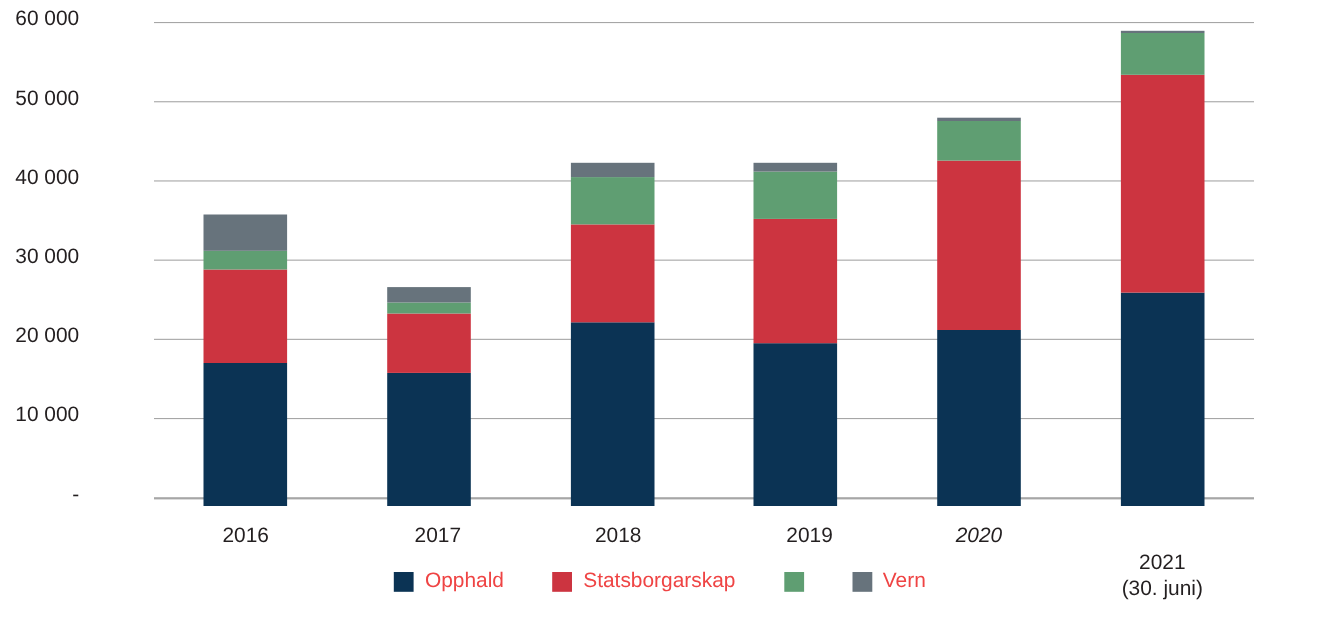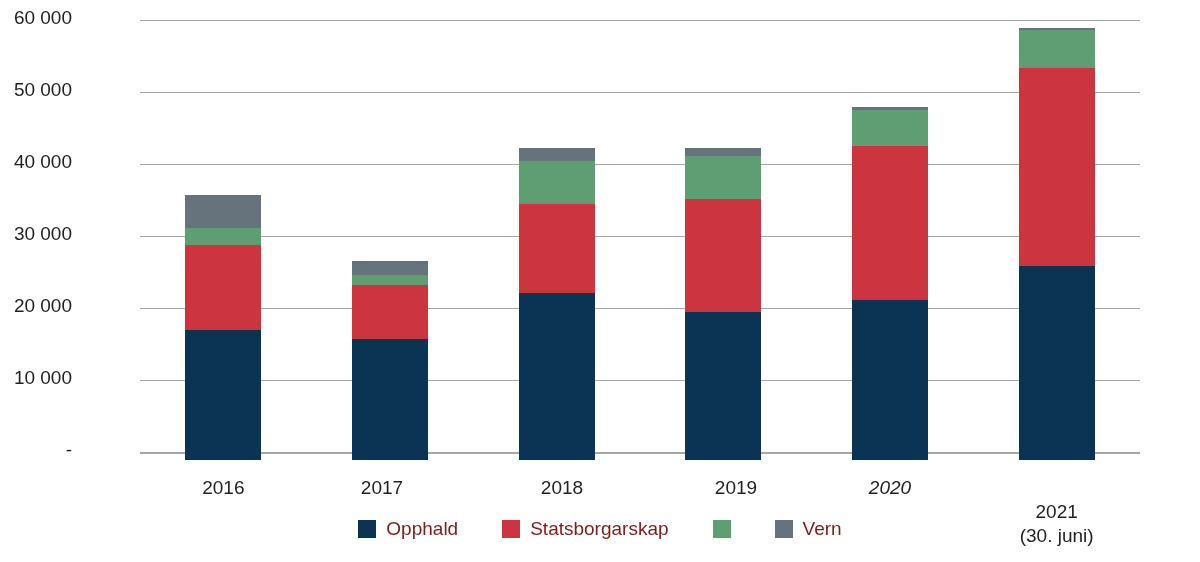--- a/index.html
+++ b/index.html
@@ -111,21 +111,21 @@
     align-items: center;
     gap: 10px;
   }
   .legend-swatch {
     width: 18px;
     height: 18px;
     display: block;
   }
   .legend-label {
     font-size: 19px;
-    color: #7f1d1d;
+    color: #ef4444;
     white-space: nowrap;
   }
 </style>
 </head>
 <body>
 
 <div id="chart-root">
 
   <div class="y-axis-title">Tal</div>
 
@@ -193,21 +193,21 @@
           <div class="bar-stack" style="height: 432px;">
             <div class="seg" style="background: rgb(11, 51, 84); height: 194.4px; bottom: 0px;"></div>
             <div class="seg" style="background: rgb(204, 52, 64); height: 198px; bottom: 194.4px;"></div>
             <div class="seg" style="background: rgb(95, 158, 114); height: 37.44px; bottom: 392.4px;"></div>
             <div class="seg" style="background: rgb(103, 115, 124); height: 2.16px; bottom: 429.84px;"></div>
           </div>
         </div>
       </div>
     <div id="x-tick-labels-layer">
         <div class="x-tick-label" style="left: -6.66667px;"><span>2016</span></div>
-        <div class="x-tick-label" style="left: 152px;"><span>2017</span></div>
+        <div class="x-tick-label" style="left: 168px;"><span>2017</span></div>
         <div class="x-tick-label" style="left: 332px;"><span>2018</span></div>
         <div class="x-tick-label" style="left: 506px;"><span>2019</span></div>
         <div class="x-tick-label" style="left: 660px; font-style: italic;"><span>2020</span></div>
         <div class="x-tick-label" style="left: 826.667px; margin-top: 24px;"><span>2021</span><span class="sub">(30. juni)</span></div>
       </div>
   </div>
 
   <div class="legend" id="chart-legend">
       <div class="legend-item">
         <span class="legend-swatch" style="background: rgb(11, 51, 84);"></span>

